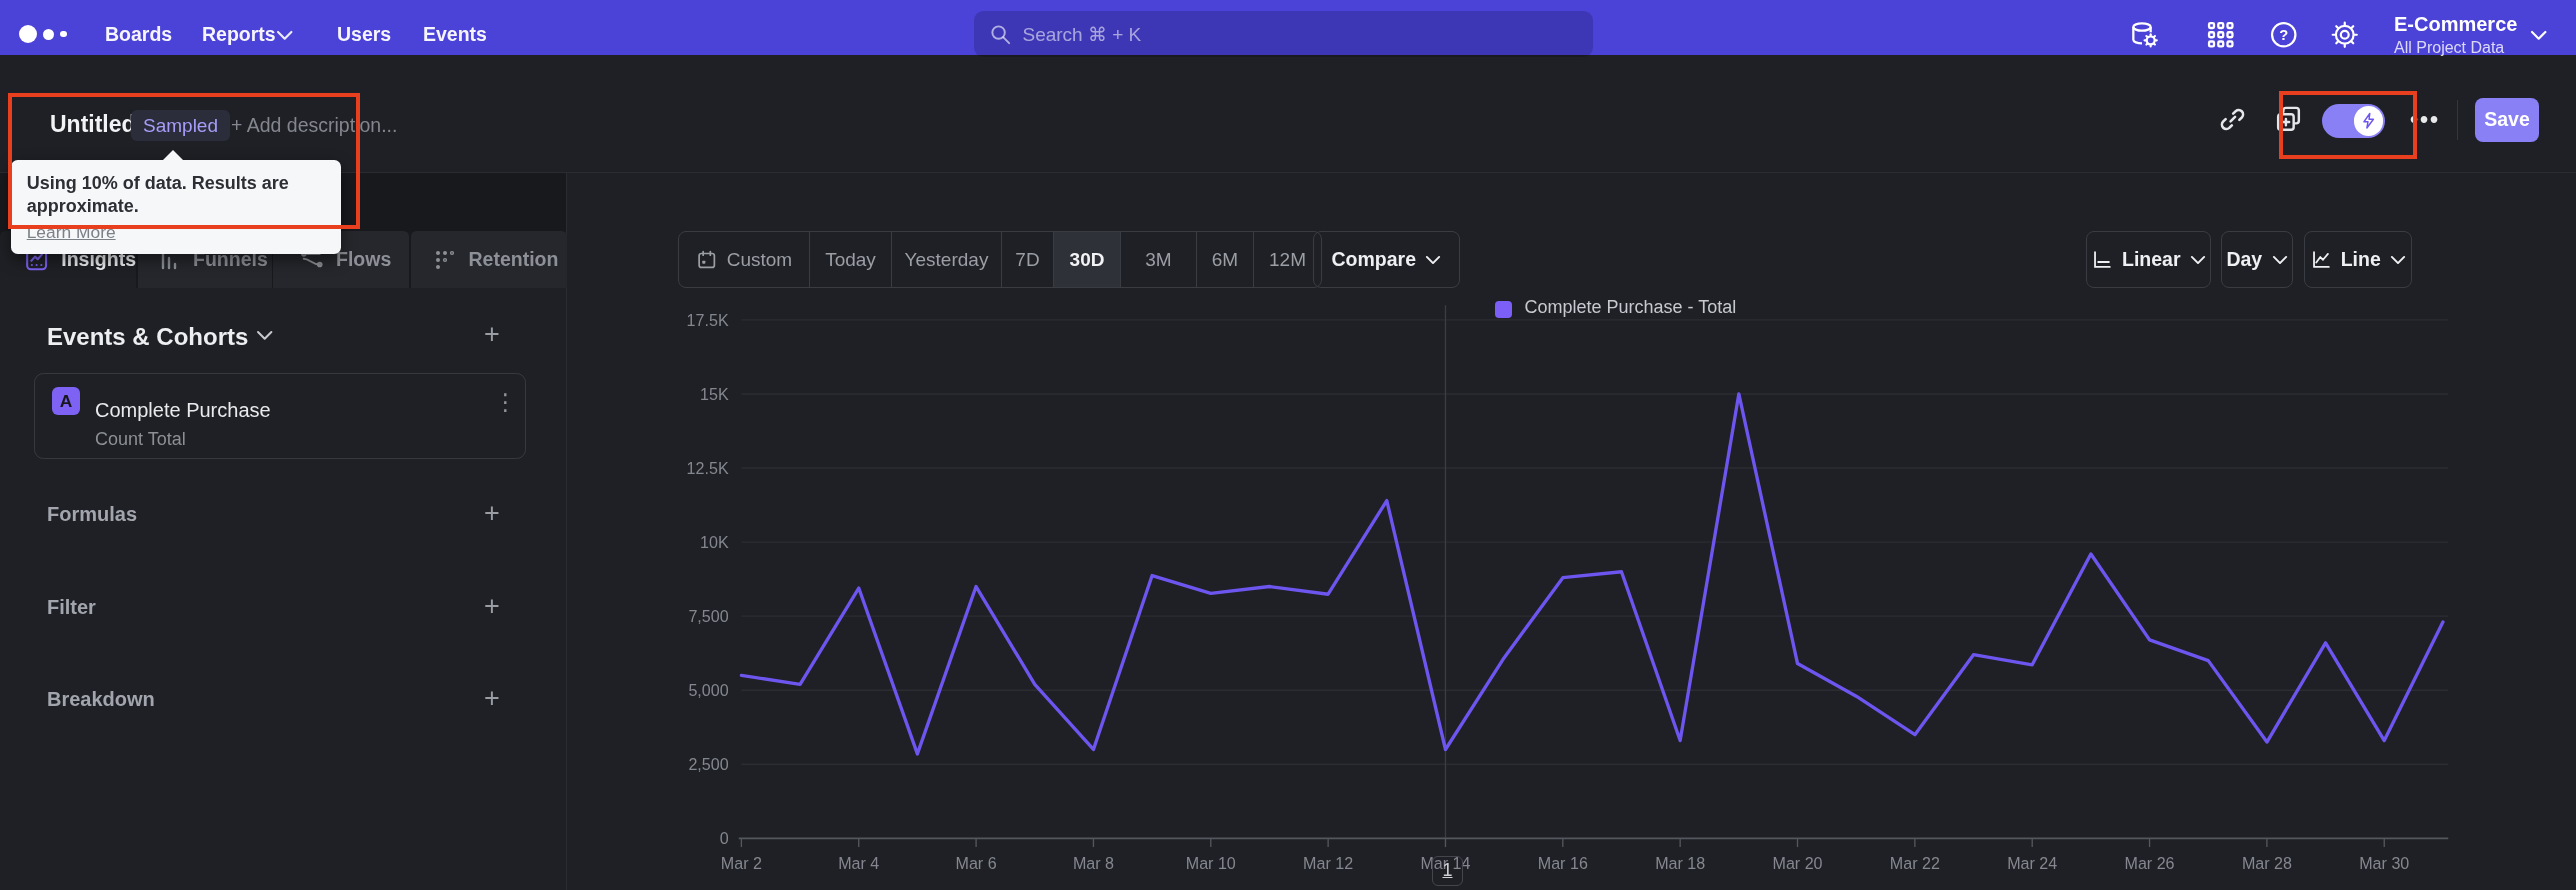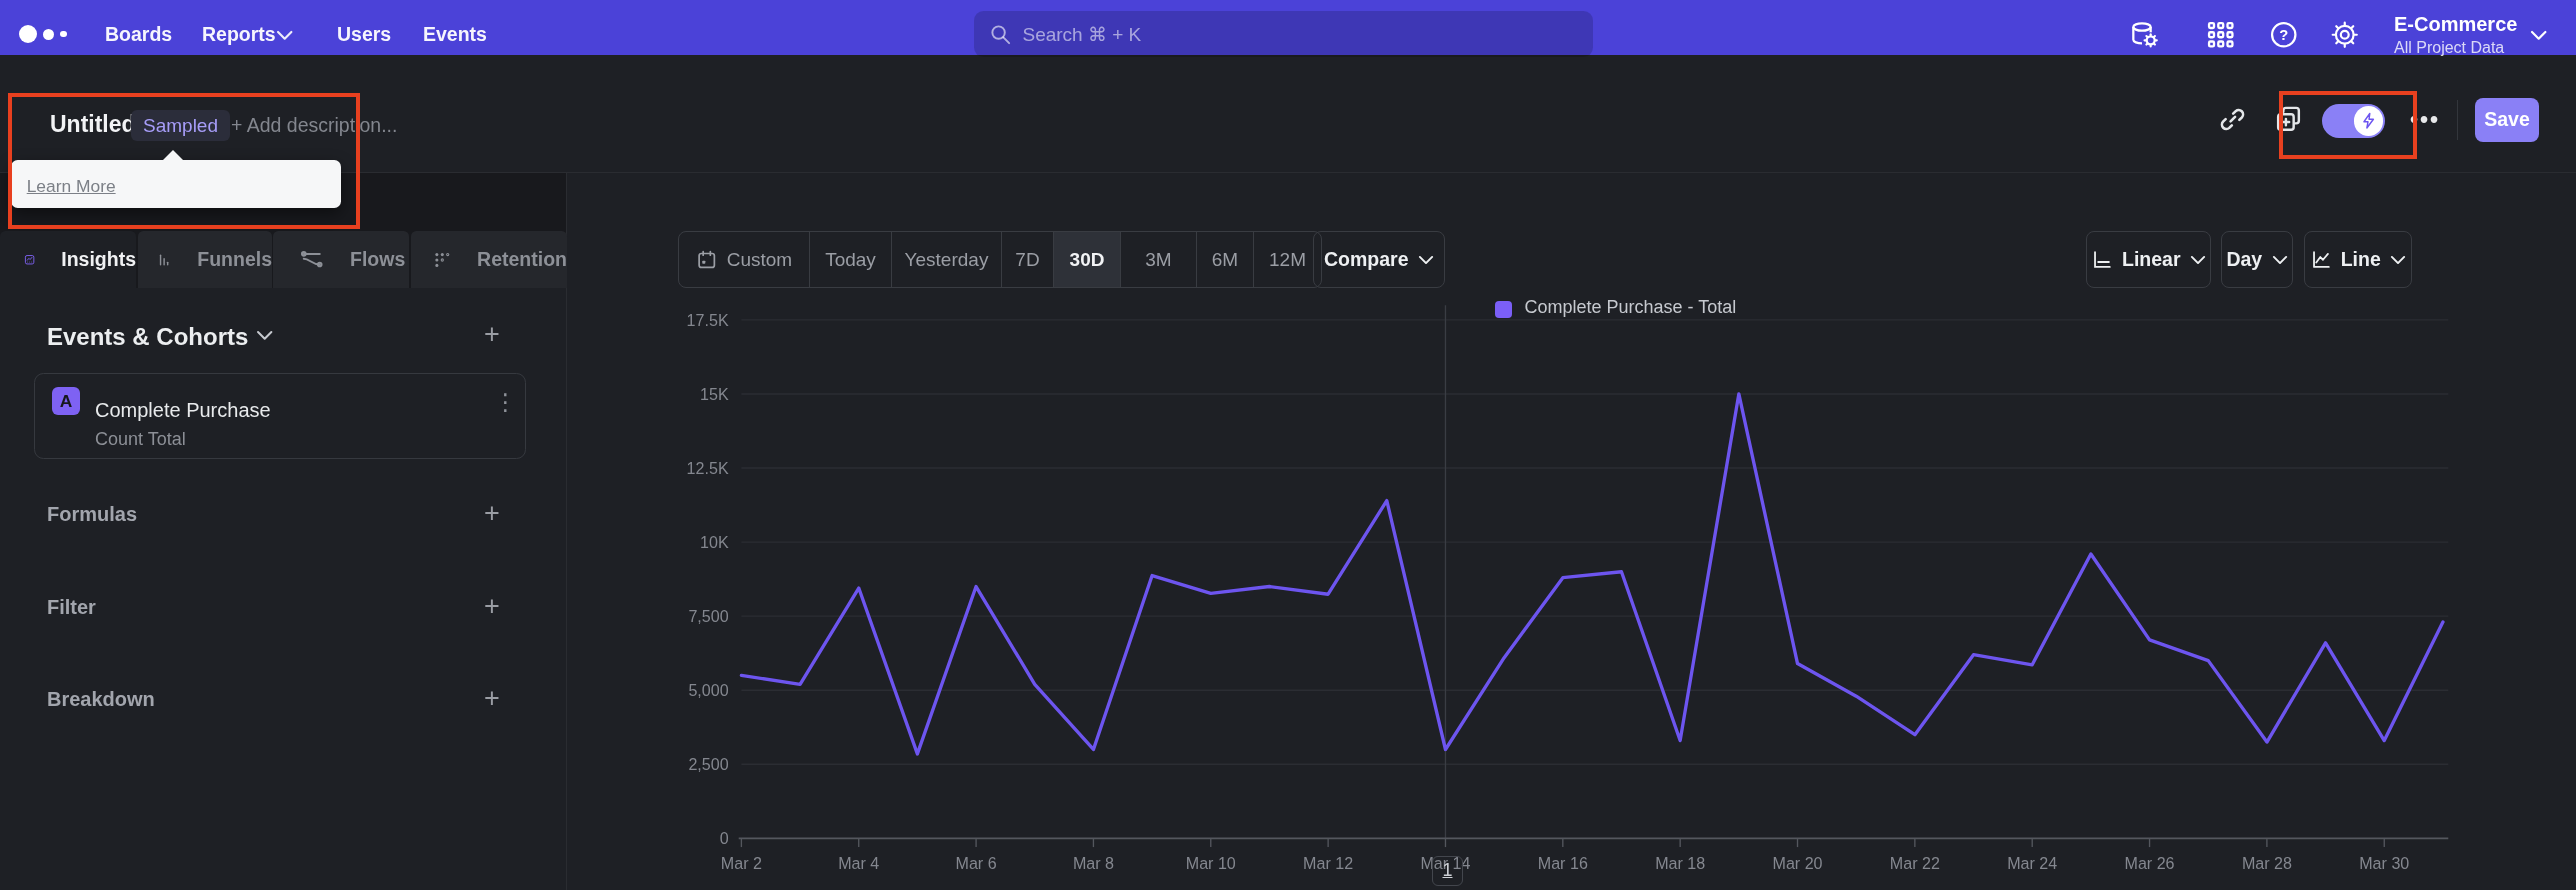--- a/index.html
+++ b/index.html
@@ -56,21 +56,21 @@
     border-bottom:10.7px solid #f6f7f8; }
   .tooltip .tt-text { font-size:18px; font-weight:700; color:#2d2f35; line-height:23px; }
   .tooltip .tt-link { font-size:17.4px; color:#7c8087; text-decoration:underline;
     margin-top:4px; display:inline-block; cursor:pointer; }
 
   
   .tabstrip-bg { left:0; top:173px; width:567px; height:115px; background:#18191d; }
   .sidebar-border { left:566px; top:173px; width:1.3px; height:717px; background:#2a2c31; }
   .tab { top:231px; height:57px; display:flex; align-items:center; cursor:pointer;
     border-radius:5.4px 5.4px 0 0; }
-  .tab .lbl { font-size:19.5px; font-weight:600; color:#8d9097; margin-left:26px; }
+  .tab .lbl { font-size:19.5px; font-weight:600; color:#8d9097; margin-left:12px; }
   .tab.active { background:#1e2025; }
   .tab.active .lbl { color:#f0f1f3; }
   .tab.inactive { background:#25272c; }
   .section-label { font-size:20px; font-weight:700; color:#a2a5ad; }
   .plus-btn { font-size:27px; font-weight:400; color:#9a9da4; cursor:pointer; line-height:27px; }
   .heading { left:47px; top:323px; font-size:24px; font-weight:700; color:#eceef0; }
   .event-card { left:34px; top:373px; width:492px; height:86px; border:1.3px solid #36393f;
     border-radius:9.4px; cursor:pointer; }
   .a-badge { left:17px; top:13.4px; width:28px; height:28px; border-radius:6px; background:#7e62f3;
     color:#16171b; font-size:17.4px; font-weight:700; display:flex; align-items:center;
@@ -203,20 +203,21 @@
   <div class="abs more-dots">•••</div>
   <div class="abs tb-divider"></div>
   <div class="abs save-btn">Save</div>
 </div>
 
 <div class="abs redbox red1"></div>
 <div class="abs redbox red2"></div>
 
 <div class="abs tooltip">
   <div class="arrow"></div>
+  <div class="tt-text">Using 10% of data. Results are approximate.</div>
   <span class="tt-link">Learn More</span>
 </div>
 
 <div class="abs tabstrip-bg"></div>
 <div class="abs sidebar-border"></div>
 
 <div class="abs tab active" style="left:0; width:136px">
   <svg style="margin-left:24px" width="25.5" height="25.5" viewBox="0 0 24 24">
     <rect x="3" y="3" width="18" height="18" rx="3.5" fill="none" stroke="#7e62f3" stroke-width="2"></rect>
     <polyline points="7,13 10.5,9 13,11.5 17,7" fill="none" stroke="#7e62f3" stroke-width="2" stroke-linecap="round" stroke-linejoin="round"></polyline>
@@ -311,21 +312,21 @@
       <span>3M</span>
     </div>
   <div class="opt" style="width:57px">
       <span>6M</span>
     </div>
   <div class="opt" style="width:67px">
       <span>12M</span>
     </div>
 </div>
 
-<div class="abs pillbtn" style="left:1313px; width:132px">
+<div class="abs pillbtn" style="left:1313px; width:147px">
   <span>Compare</span>
   <svg width="16" height="10" viewBox="0 0 26 16" style="color:#eef0f2">
       <polyline points="3,3 13,13 23,3" fill="none" stroke="currentColor" stroke-width="3.2" stroke-linecap="round" stroke-linejoin="round"></polyline>
     </svg>
 </div>
 
 <div class="abs pillbtn" style="left:2086px; width:125px">
   <svg width="21.5" height="21.5" viewBox="0 0 24 24">
     <g fill="none" stroke="#eef0f2" stroke-width="2" stroke-linecap="round">
       <path d="M4.5 3.5 V20 H21"></path>

